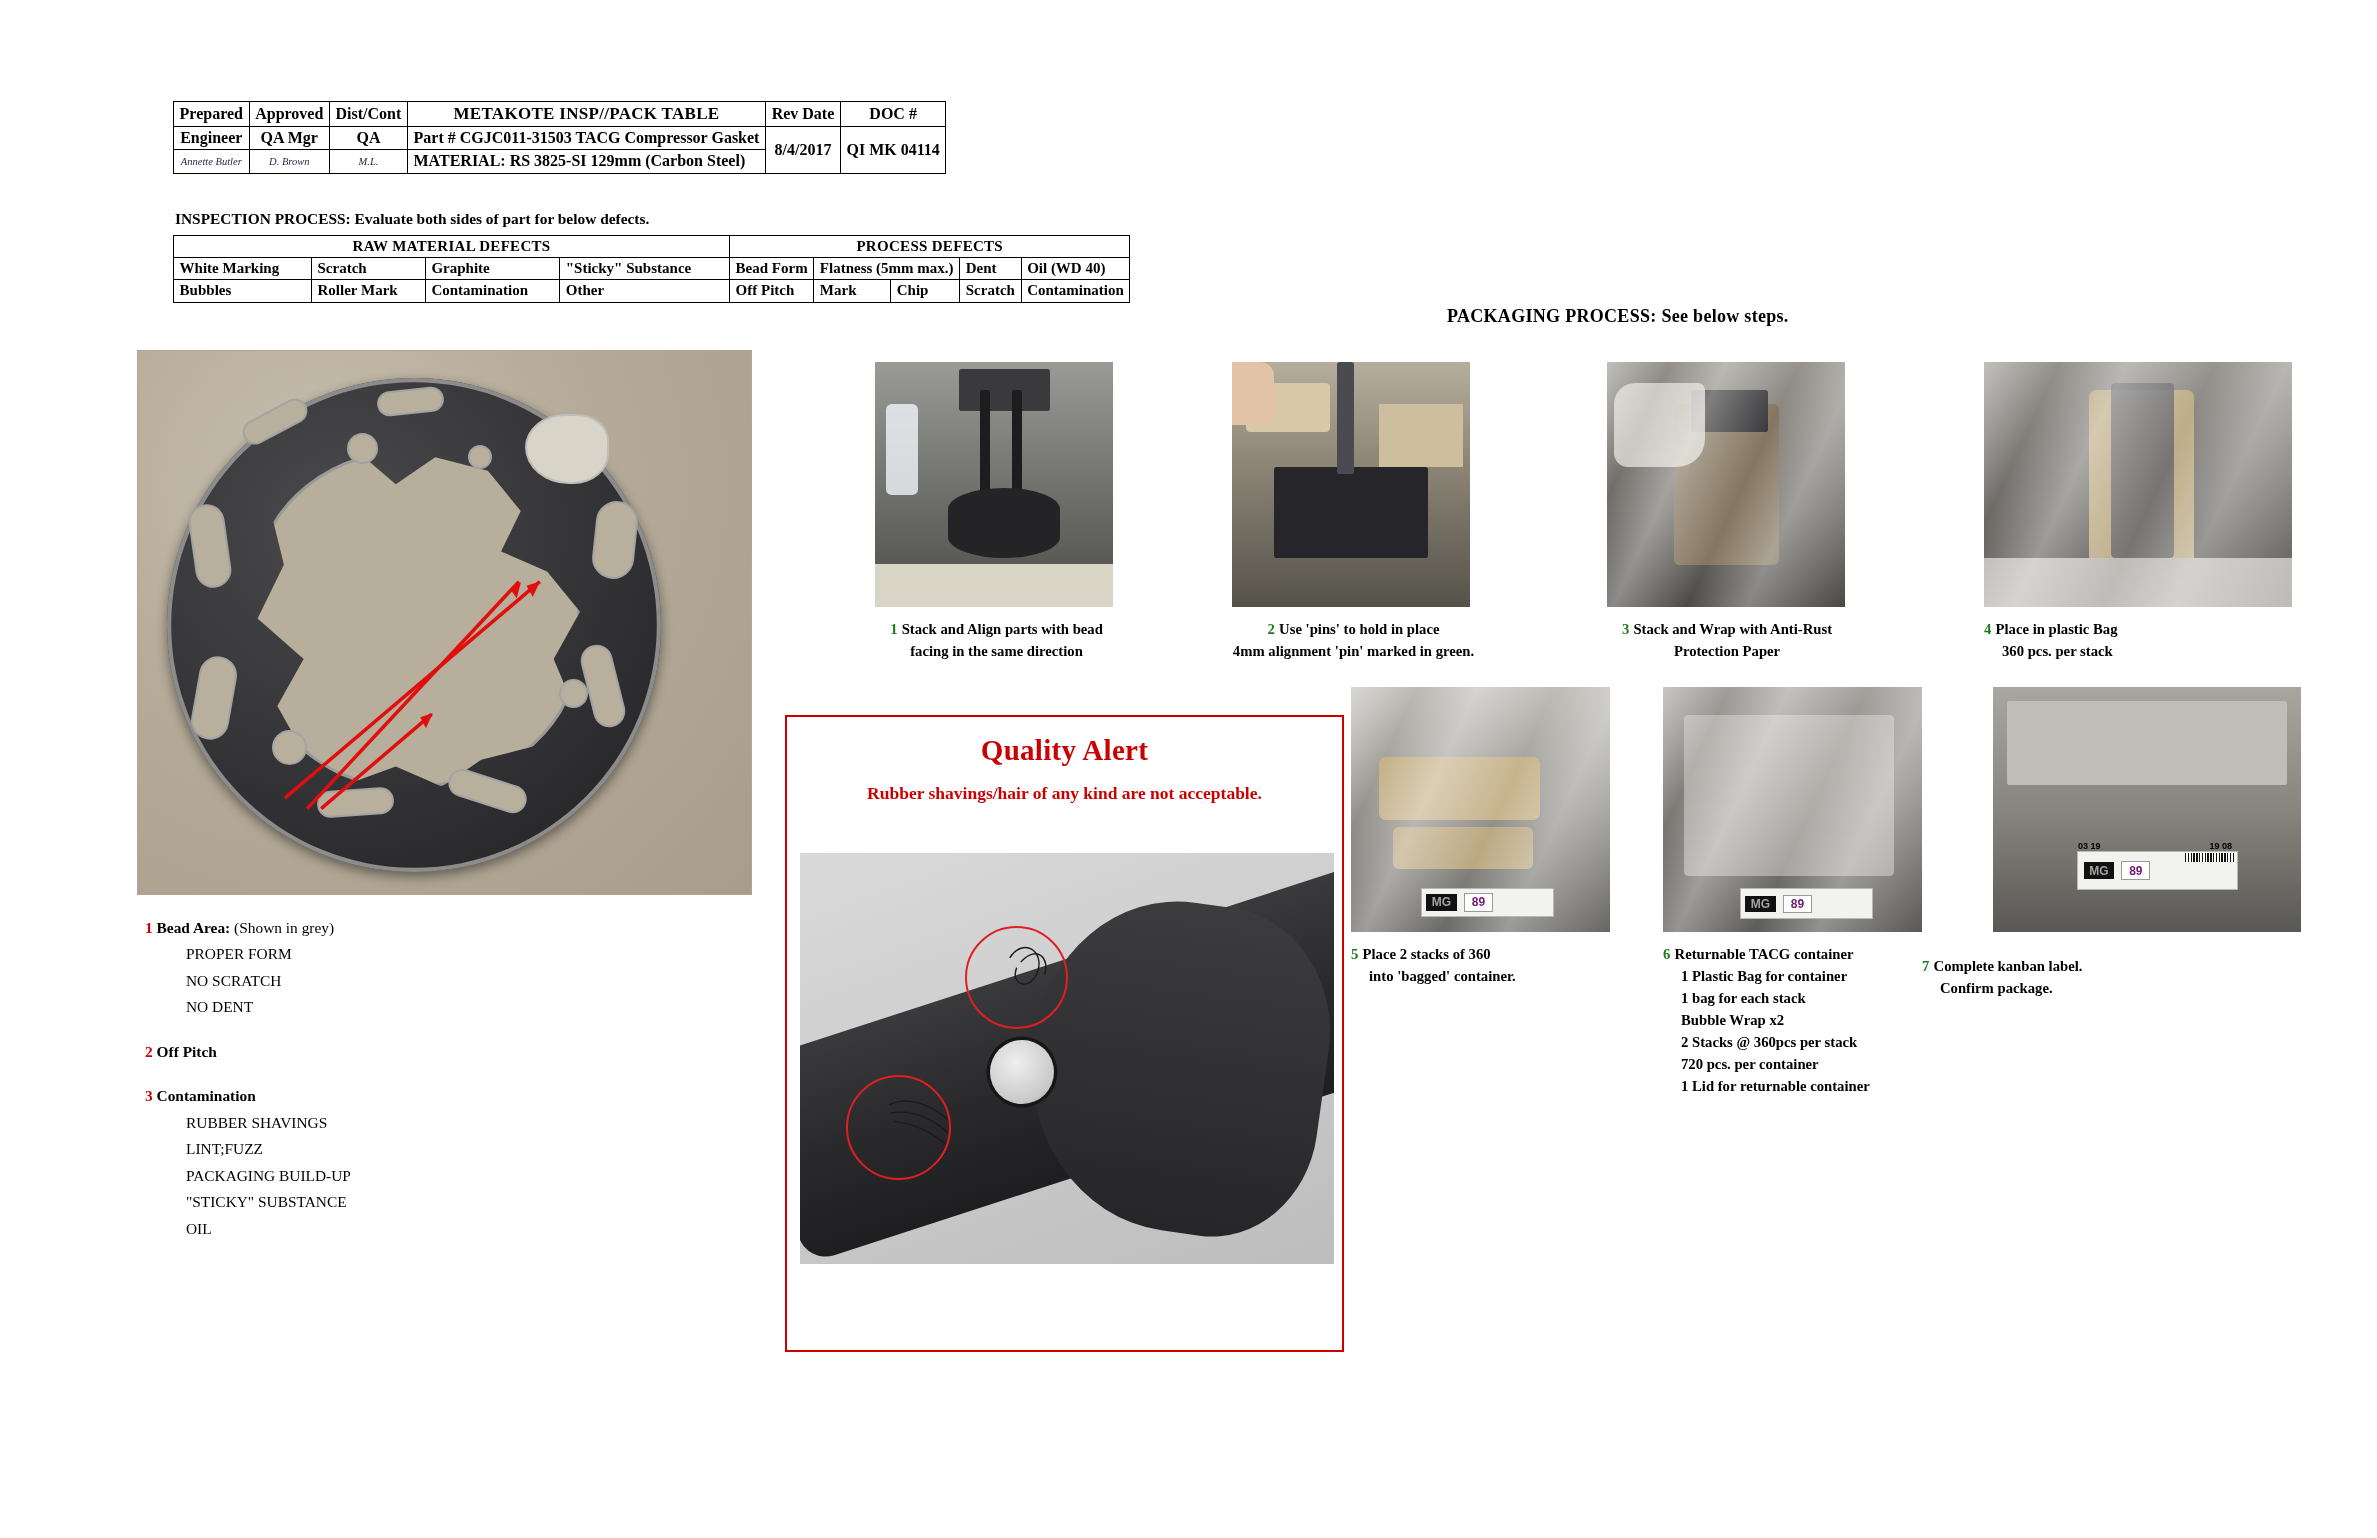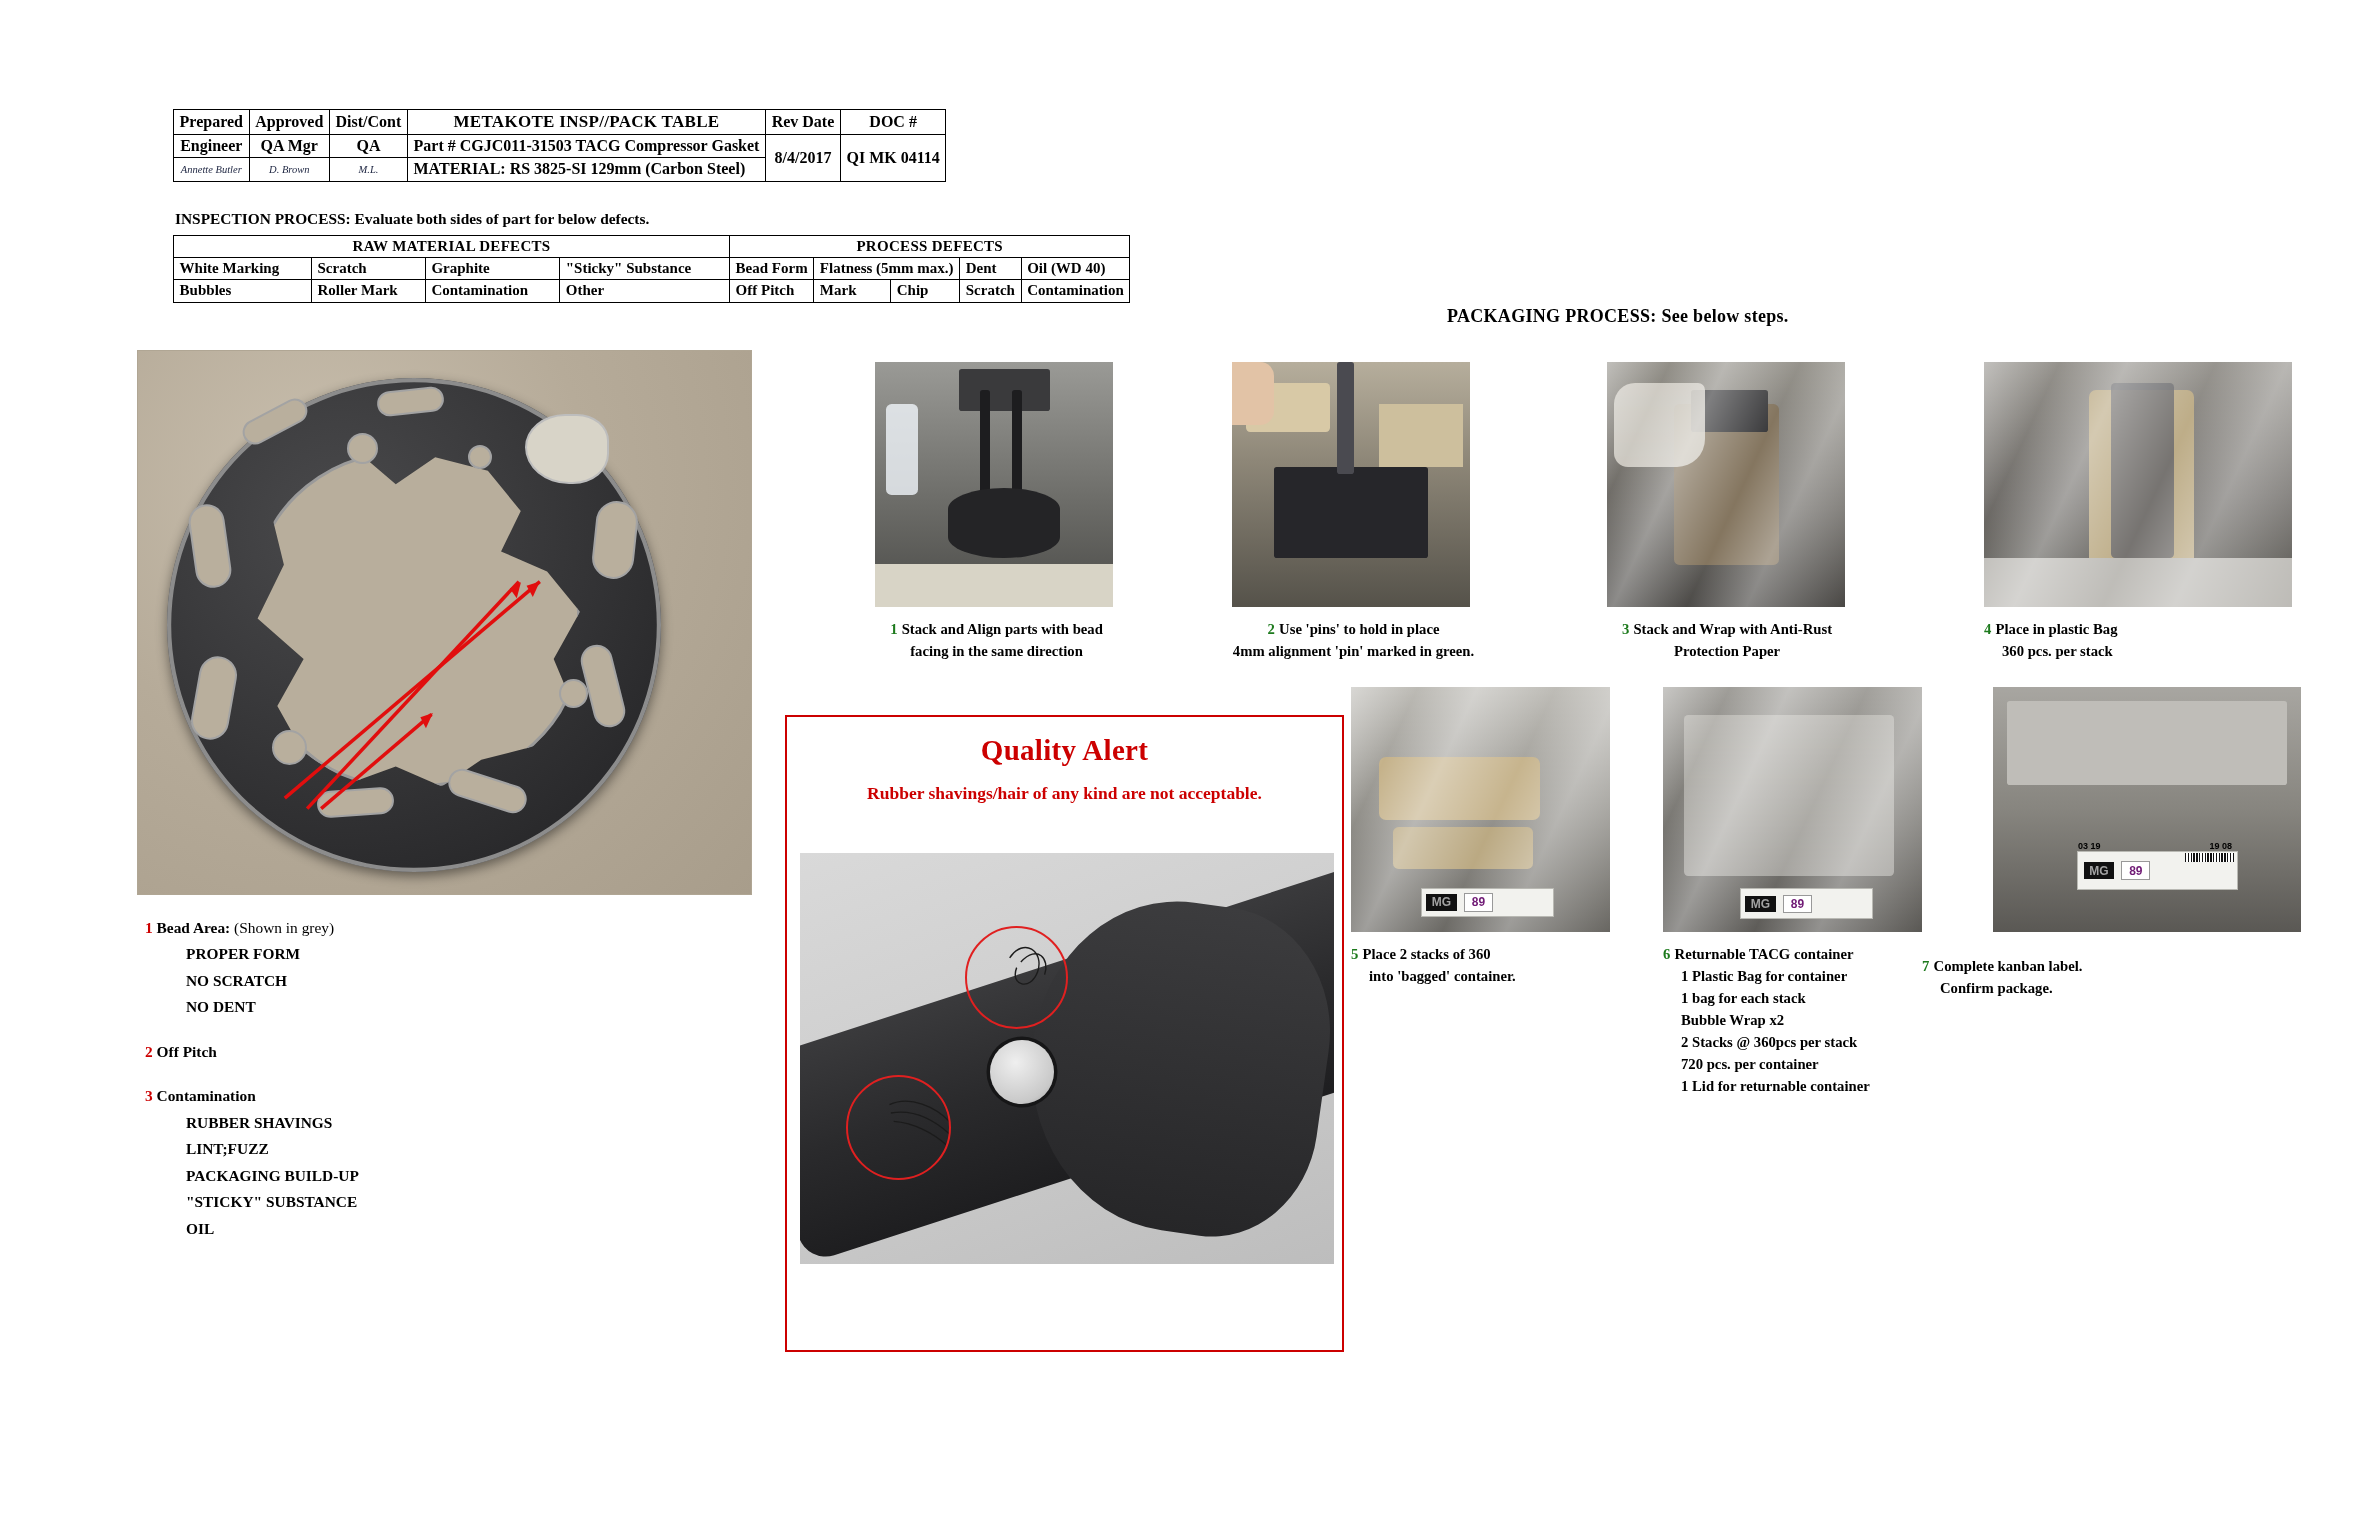--- a/index.html
+++ b/index.html
@@ -12,21 +12,20 @@
     position: relative;
     overflow: hidden;
   }
   .page { position:absolute; inset:0; }
 
   
   .hdr-table {
     position:absolute; left:173px; top:101px;
     border-collapse: collapse;
     font-size: 16px;
-    margin-top: 8px;
   }
   .hdr-table td {
     border: 1px solid #000;
     padding: 2.1px 5.6px;
     vertical-align: middle;
     white-space: nowrap;
     font-family: "Liberation Serif", serif;
   }
   .ctr { text-align:center; }
   .b { font-weight:bold; }
@@ -111,21 +110,21 @@
     background:#d8d4c8;
     border:2.8px solid #bdbdbd;
     border-radius:50% 40% 45% 55%;
   }
   .arrow-svg { position:absolute; left:0; top:0; width:615px; height:545px; }
 
   
   .legend { position:absolute; left:145px; top:915px; font-size:15.4px; line-height:1.72; }
   .legend .num { color:#cc0000; font-weight:bold; }
   .legend .hd { font-weight:bold; }
-  .legend .sub { font-weight:bold; padding-left:41px; }
+  .legend .sub { font-weight:normal; padding-left:41px; }
   .legend .shown { font-weight:normal; }
 
   
   .qa-box {
     position:absolute; left:785px; top:715px;
     width:559px; height:637px;
     border:2.8px solid #cc0000;
     background:#fff;
   }
   .qa-title {

